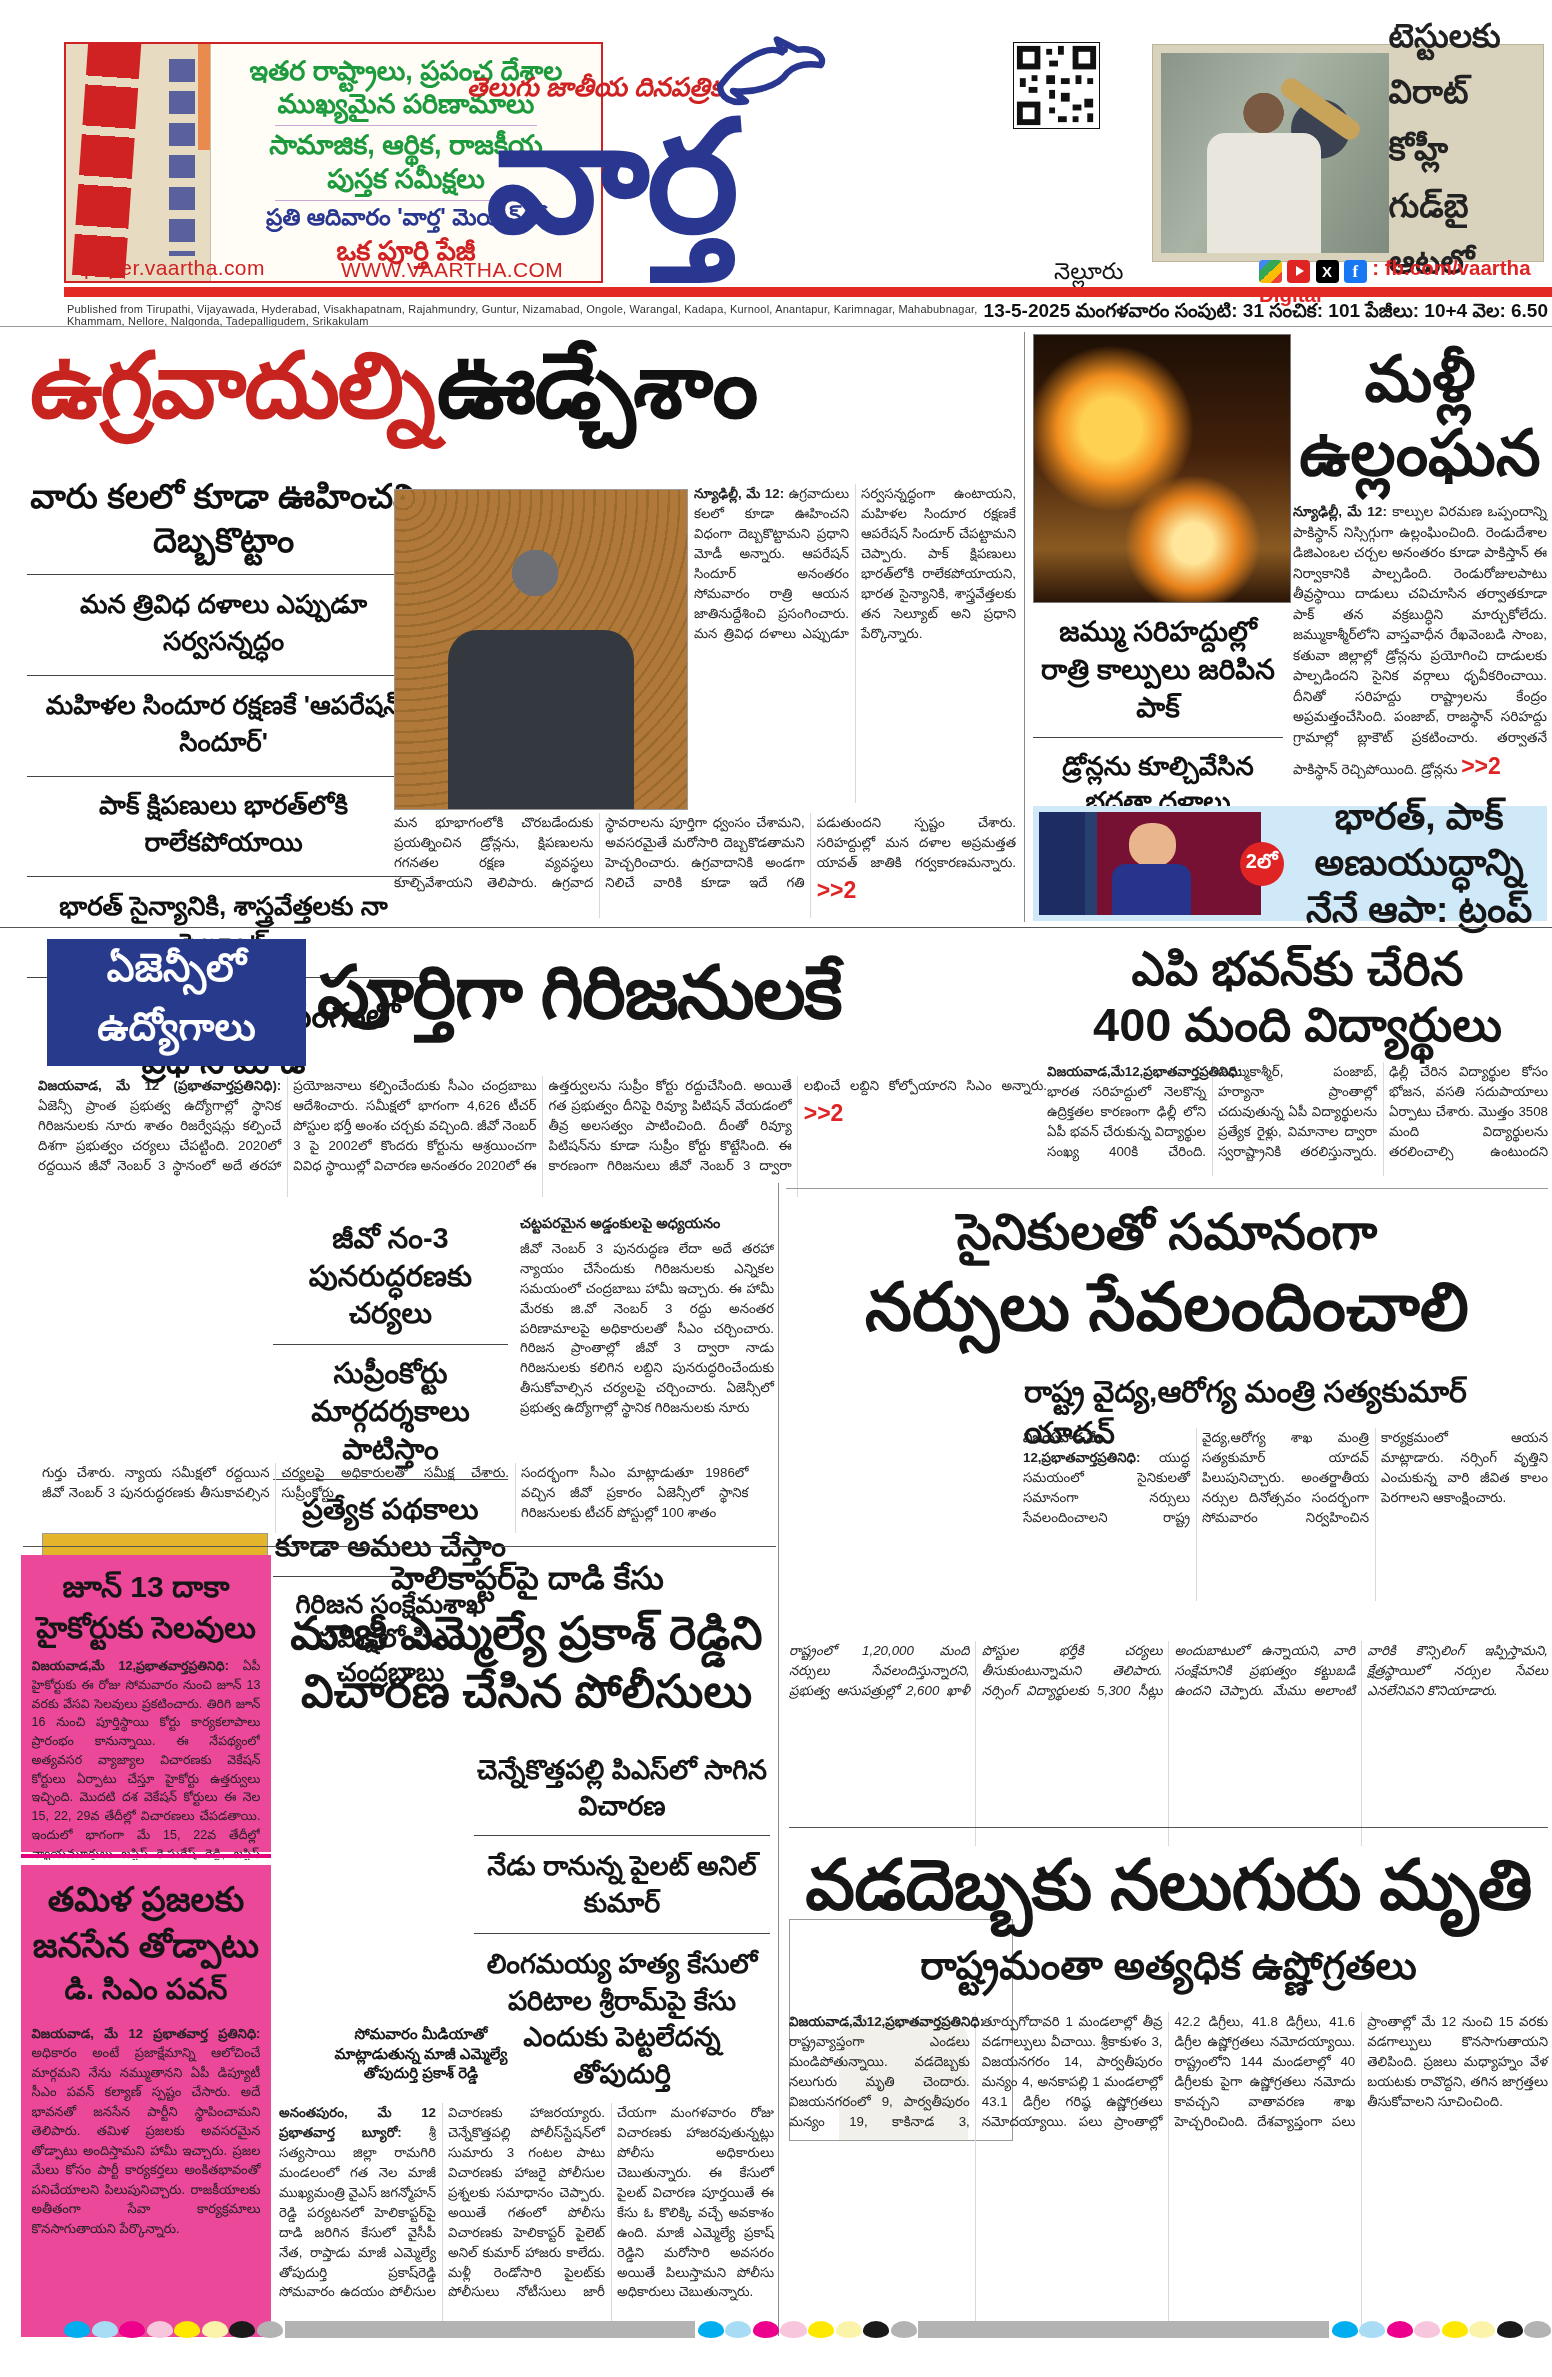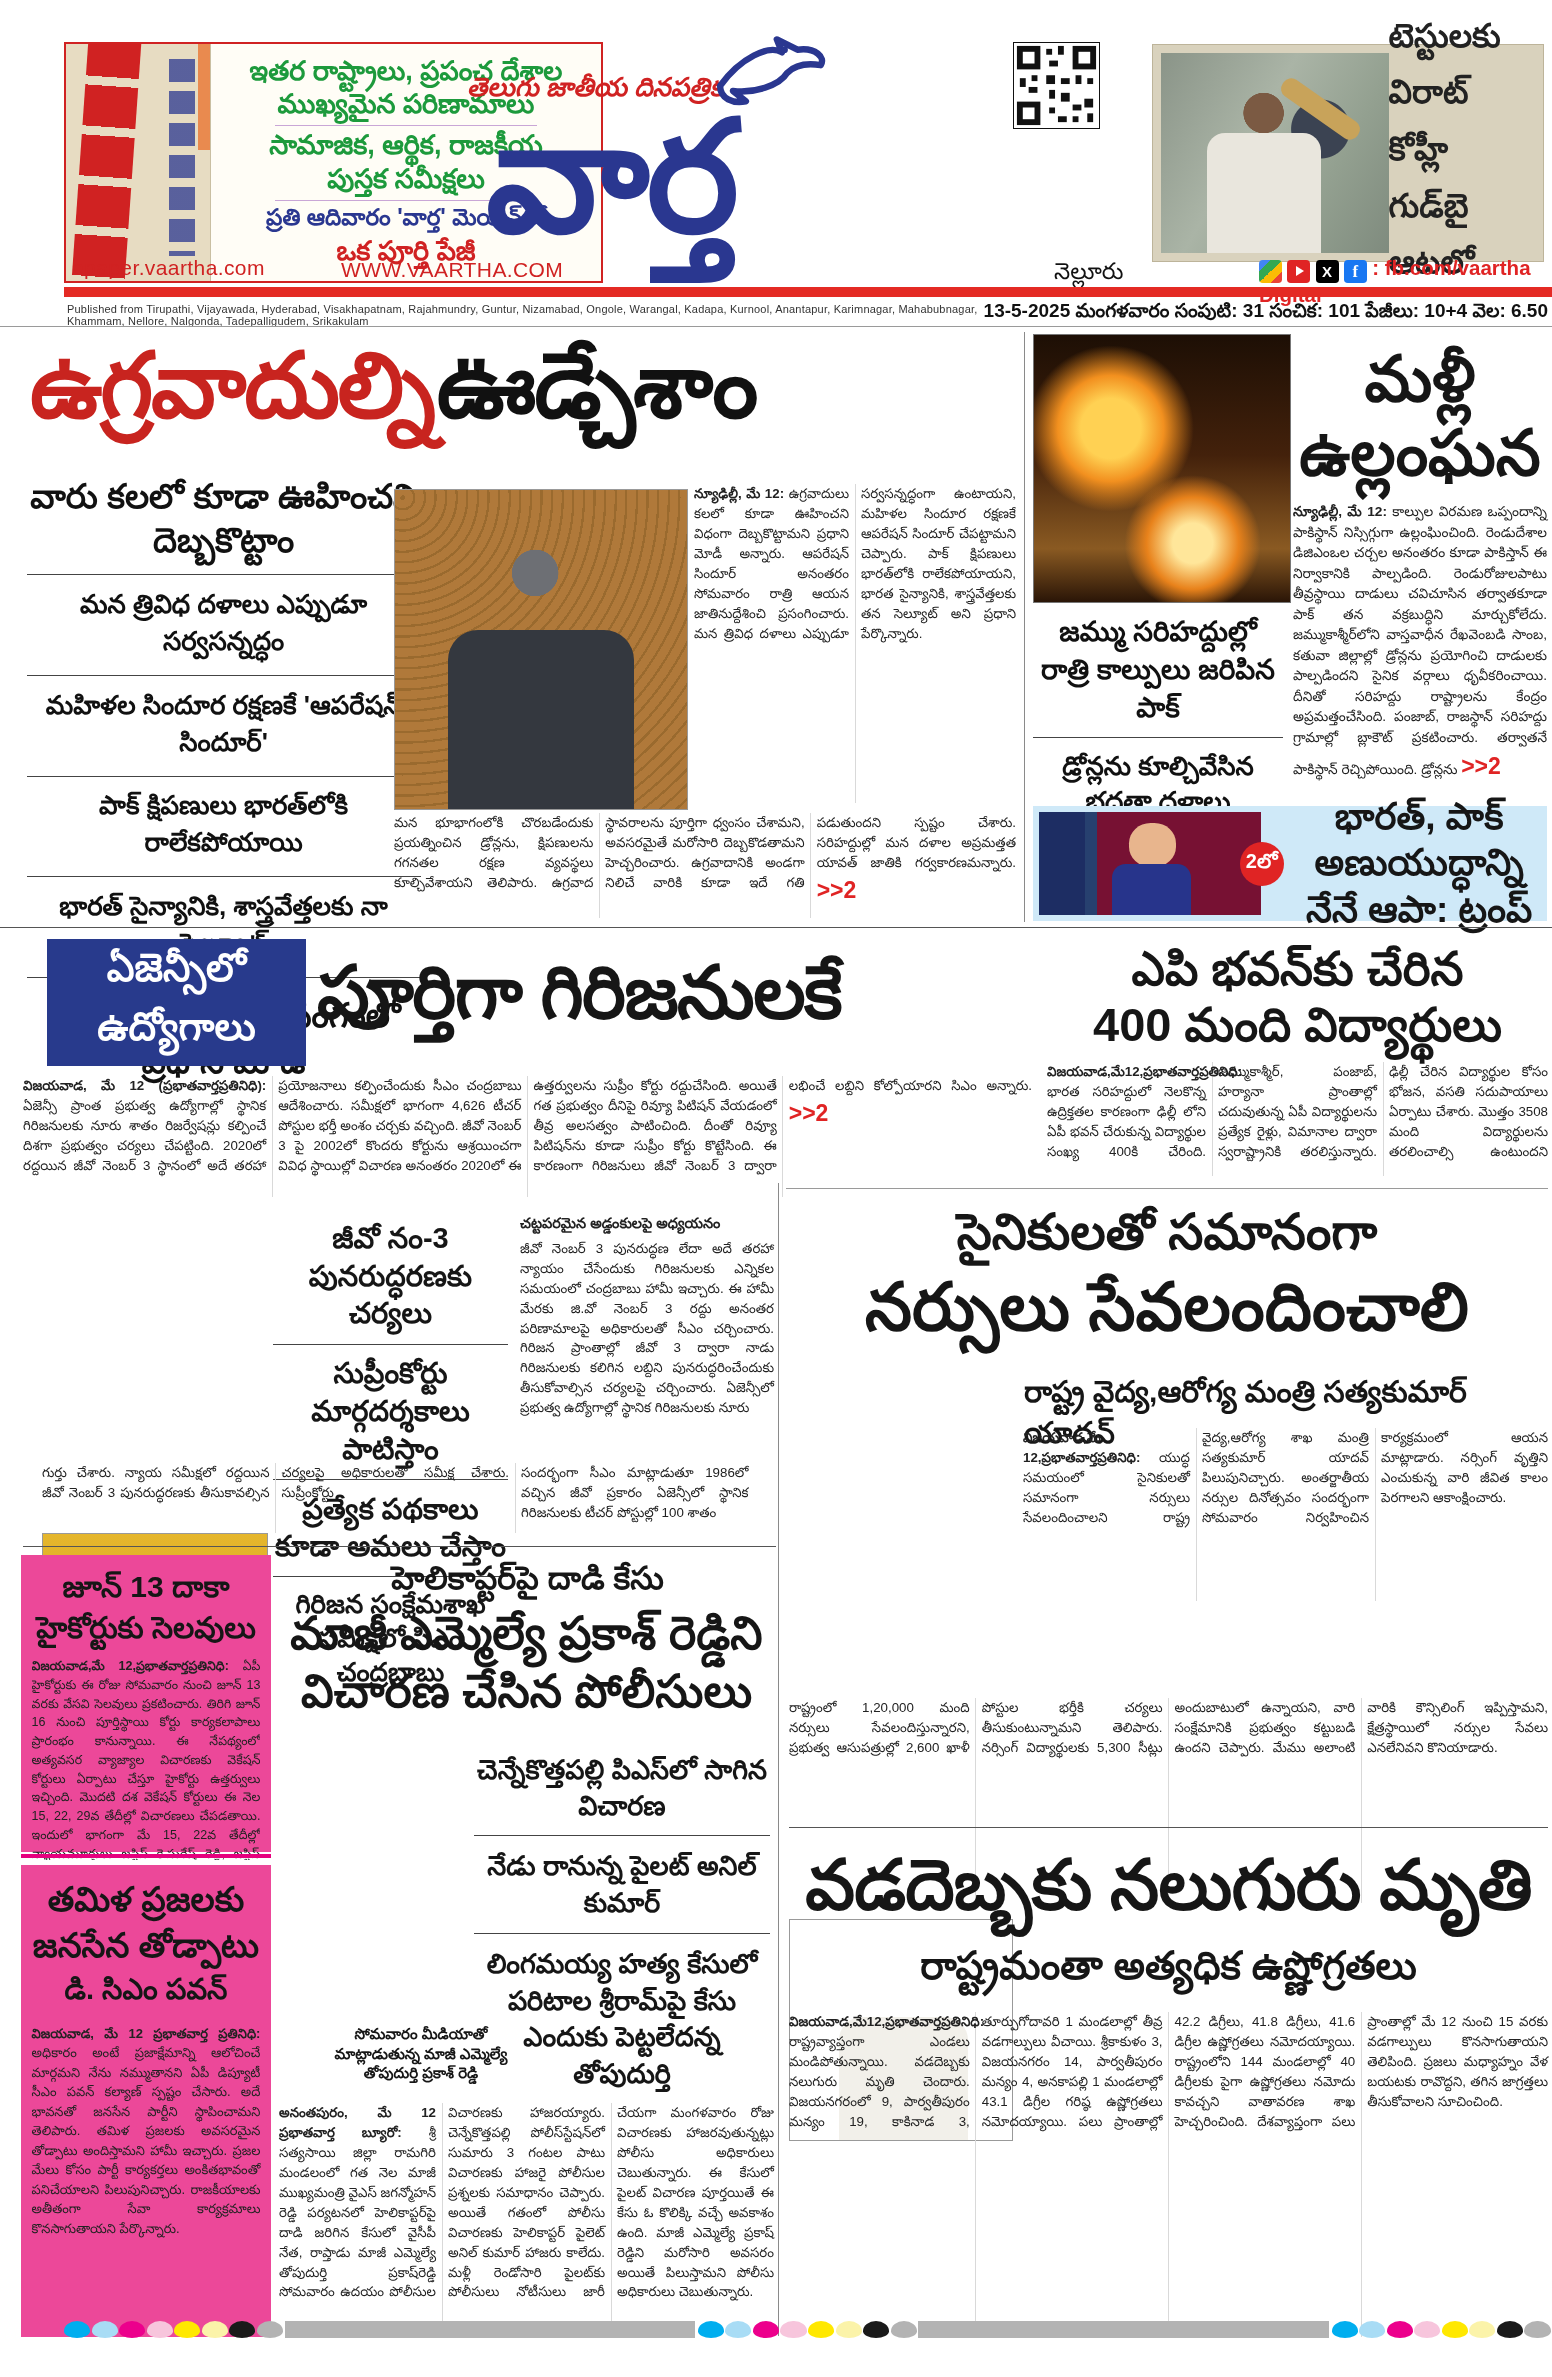--- a/index.html
+++ b/index.html
@@ -268,21 +268,21 @@
     <div>ఉద్యోగాలు</div>
   </div>
 
   <div class="abs tribal-head" style="left:317px;top:950px;width:713px;">పూర్తిగా గిరిజనులకే</div>
 
   <div class="abs apb-head ctr" style="left:1047px;top:941px;width:501px;">
     <div>ఎపి భవన్‌కు చేరిన</div>
     <div>400 మంది విద్యార్థులు</div>
   </div>
 
-  <div class="abs body-text cols-4" style="left:23px;top:1076px;width:1009px;height:121px;">
+  <div class="abs body-text cols-4" style="left:38px;top:1076px;width:1009px;height:121px;">
     <p><b>విజయవాడ, మే 12 (ప్రభాతవార్తప్రతినిధి):</b> <span>ఏజెన్సీ ప్రాంత ప్రభుత్వ ఉద్యోగాల్లో స్థానిక గిరిజనులకు నూరు శాతం రిజర్వేషన్లు కల్పించే దిశగా ప్రభుత్వం చర్యలు చేపట్టింది. 2020లో రద్దయిన జీవో నెంబర్ 3 స్థానంలో అదే తరహా ప్రయోజనాలు కల్పించేందుకు సీఎం చంద్రబాబు ఆదేశించారు. సమీక్షలో భాగంగా 4,626 టీచర్ పోస్టుల భర్తీ అంశం చర్చకు వచ్చింది. జీవో నెంబర్ 3 పై 2002లో కొందరు కోర్టును ఆశ్రయించగా వివిధ స్థాయిల్లో విచారణ అనంతరం 2020లో ఈ ఉత్తర్వులను సుప్రీం కోర్టు రద్దుచేసింది. అయితే గత ప్రభుత్వం దీనిపై రివ్యూ పిటిషన్ వేయడంలో తీవ్ర అలసత్వం పాటించింది. దీంతో రివ్యూ పిటిషన్‌ను కూడా సుప్రీం కోర్టు కొట్టేసింది. ఈ కారణంగా గిరిజనులు జీవో నెంబర్ 3 ద్వారా లభించే లబ్దిని కోల్పోయారని సిఎం అన్నారు.</span>
     <span class="jump">&gt;&gt;2</span></p>
   </div>
 
   <div class="abs body-text cols-3" style="left:1047px;top:1062px;width:501px;height:114px;">
     <p><b>విజయవాడ,మే12,ప్రభాతవార్తప్రతినిధి:</b> <span>భారత సరిహద్దులో నెలకొన్న ఉద్రిక్తతల కారణంగా ఢిల్లీ లోని ఏపీ భవన్ చేరుకున్న విద్యార్థుల సంఖ్య 400కి చేరింది. జమ్ముకాశ్మీర్, పంజాబ్, హర్యానా ప్రాంతాల్లో చదువుతున్న ఏపీ విద్యార్థులను ప్రత్యేక రైళ్లు, విమానాల ద్వారా స్వరాష్ట్రానికి తరలిస్తున్నారు. ఢిల్లీ చేరిన విద్యార్థుల కోసం భోజన, వసతి సదుపాయాలు ఏర్పాటు చేశారు. మొత్తం 3508 మంది విద్యార్థులను తరలించాల్సి ఉంటుందని అధికారులు అంచనా వేస్తున్నారు. ఈ సమయంలో</span>
     </p>
   </div>
 
   <div class="abs cbn-photo" style="left:42px;top:1212px;width:224px;height:231px;"></div>
@@ -310,21 +310,21 @@
 
   <div class="abs nurses-k1 ctr" style="left:786px;top:1203px;width:762px;">సైనికులతో సమానంగా</div>
   <div class="abs nurses-k2 ctr" style="left:786px;top:1268px;width:762px;">నర్సులు సేవలందించాలి</div>
   <div class="abs nurses-sub" style="left:1024px;top:1375px;width:523px;">రాష్ట్ర వైద్య,ఆరోగ్య మంత్రి సత్యకుమార్ యాదవ్</div>
 
   <div class="abs minister-photo" style="left:789px;top:1365px;width:222px;height:220px;"></div>
 
   <div class="abs body-text cols-3" style="left:1023px;top:1428px;width:525px;height:173px;">
     <p><b>విజయవాడ,మే 12,ప్రభాతవార్తప్రతినిధి:</b> <span>యుద్ధ సమయంలో సైనికులతో సమానంగా నర్సులు సేవలందించాలని రాష్ట్ర వైద్య,ఆరోగ్య శాఖ మంత్రి సత్యకుమార్ యాదవ్ పిలుపునిచ్చారు. అంతర్జాతీయ నర్సుల దినోత్సవం సందర్భంగా సోమవారం నిర్వహించిన కార్యక్రమంలో ఆయన మాట్లాడారు. నర్సింగ్ వృత్తిని ఎంచుకున్న వారి జీవిత కాలం పెరగాలని ఆకాంక్షించారు.</span></p>
   </div>
-  <div class="abs body-text cols-4" style="left:789px;top:1698px;width:759px;height:205px;">
+  <div class="abs body-text cols-4" style="left:789px;top:1641px;width:759px;height:205px;font-style:italic;">
     <p>రాష్ట్రంలో 1,20,000 మంది నర్సులు సేవలందిస్తున్నారని, ప్రభుత్వ ఆసుపత్రుల్లో 2,600 ఖాళీ పోస్టుల భర్తీకి చర్యలు తీసుకుంటున్నామని తెలిపారు. నర్సింగ్ విద్యార్థులకు 5,300 సీట్లు అందుబాటులో ఉన్నాయని, వారి సంక్షేమానికి ప్రభుత్వం కట్టుబడి ఉందని చెప్పారు. మేము అలాంటి వారికి కౌన్సిలింగ్ ఇప్పిస్తామని, క్షేత్రస్థాయిలో నర్సుల సేవలు ఎనలేనివని కొనియాడారు.</p>
   </div>
 
   <div class="abs lblue-box" style="left:21px;top:1555px;width:250px;height:297px;">
     <div class="court-title">జూన్ 13 దాకా</div>
     <div class="court-title">హైకోర్టుకు సెలవులు</div>
     <div class="body-text" style="margin-top:9px;font-size:12.5px;height:203px;overflow:hidden;">
       <p><b>విజయవాడ,మే 12,ప్రభాతవార్తప్రతినిధి:</b> <span>ఏపీ హైకోర్టుకు ఈ రోజు సోమవారం నుంచి జూన్ 13 వరకు వేసవి సెలవులు ప్రకటించారు. తిరిగి జూన్ 16 నుంచి పూర్తిస్థాయి కోర్టు కార్యకలాపాలు ప్రారంభం కానున్నాయి. ఈ నేపథ్యంలో అత్యవసర వ్యాజ్యాల విచారణకు వెకేషన్ కోర్టులు ఏర్పాటు చేస్తూ హైకోర్టు ఉత్తర్వులు ఇచ్చింది. మొదటి దశ వెకేషన్ కోర్టులు ఈ నెల 15, 22, 29వ తేదీల్లో విచారణలు చేపడతాయి. ఇందులో భాగంగా మే 15, 22వ తేదీల్లో న్యాయమూర్తులు జస్టిస్ కె.సురేష్ రెడ్డి, జస్టిస్ వై.లక్ష్మణరావు డివిజన్ బెంచ్‌గా జస్టిస్ చల్లా గుణరంజన్ సింగిల్ బెంచ్‌గా విచారణలు చేయనున్నారు. మే 29న జస్టిస్ ఎన్.హరి</span>
       </p>
     </div>

